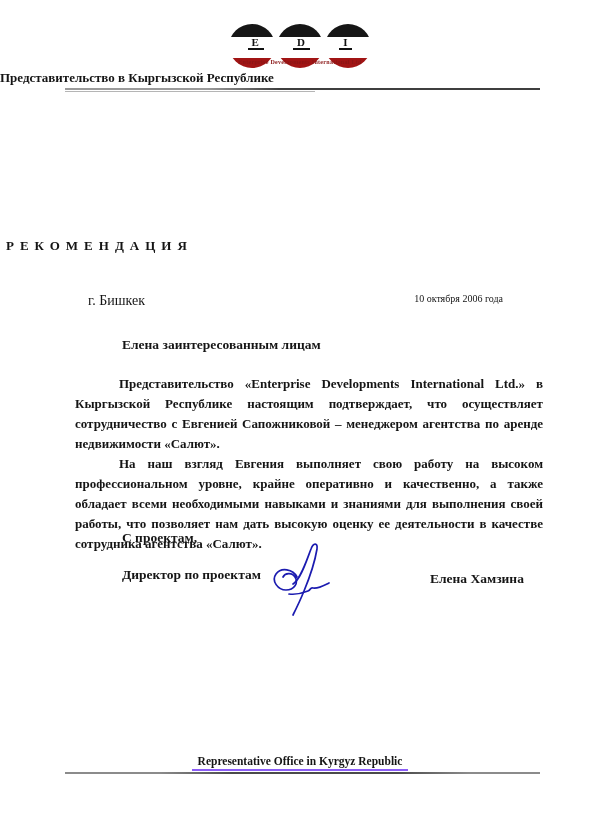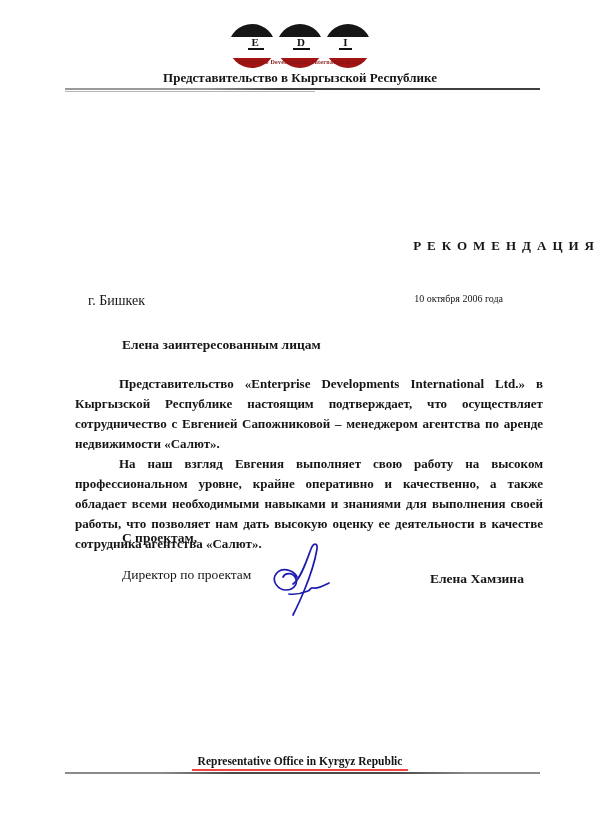--- a/index.html
+++ b/index.html
@@ -26,51 +26,51 @@
   .logo-subband{
     position:absolute;left:-8px;right:-8px;top:26px;height:8px;background:#ffffff;
     text-align:center;
   }
   .logo-subtitle{
     font-size:6px;font-weight:bold;color:#8a1515;white-space:nowrap;
     line-height:8px;letter-spacing:0.3px;
   }
   
   .office-title-ru{
-    position:absolute;left:0;right:0;top:70px;text-align:center;
+    position:absolute;left:0;right:0;top:70px;text-align:left;
     font-weight:bold;font-size:13px;
   }
   .rule{position:absolute;height:2px;background:#555;}
   .rule-header-main{left:65px;width:475px;top:88px;
     background:linear-gradient(90deg,#9a9a9a 0 30%,#3f3f3f 45% 100%);}
   .rule-header-sub{left:65px;width:250px;top:91px;height:1px;background:#b5b5b5;}
   
   .doc-title{
-    position:absolute;left:0;right:0;top:238px;text-align:right;
+    position:absolute;left:0;right:0;top:238px;text-align:left;
     font-weight:bold;font-size:13px;letter-spacing:6px;text-indent:6px;
   }
   .city{position:absolute;left:88px;top:293px;font-size:14px;}
   .date{position:absolute;right:97px;top:293px;font-size:10px;}
   .salutation{position:absolute;left:122px;top:337px;font-weight:bold;font-size:13.5px;}
   .paragraphs{
     position:absolute;left:75px;top:374px;width:468px;
     font-weight:bold;font-size:13px;line-height:20px;text-align:justify;
   }
   .paragraphs p{margin:0;text-indent:44px;}
   .closing{position:absolute;left:122px;top:530px;font-weight:bold;font-size:13.5px;}
-  .signer-title{position:absolute;left:122px;top:567px;font-weight:normal;font-size:13.5px;}
+  .signer-title{position:absolute;left:122px;top:567px;font-weight:bold;font-size:13.5px;}
   .signer-name{position:absolute;left:430px;top:571px;font-weight:bold;font-size:13.5px;text-align:center;}
   .signature{position:absolute;left:261px;top:539px;width:74px;height:80px;}
   
   .office-title-en{
     position:absolute;left:0;right:0;top:755px;text-align:center;
     font-weight:bold;font-size:11.5px;
   }
   .office-title-en span{
-    display:inline-block;border-bottom:2px solid #ef4444;padding:0 6px 2px 6px;
+    display:inline-block;border-bottom:2px solid #8b5cf6;padding:0 6px 2px 6px;
   }
   .rule-footer{left:65px;width:475px;top:772px;
     background:linear-gradient(90deg,#8b8b8b 0 20%,#4a4a4a 35% 70%,#8b8b8b 85% 100%);}
 </style>
 </head>
 <body>
 
 <div class="page">
 
   <div class="logo">

